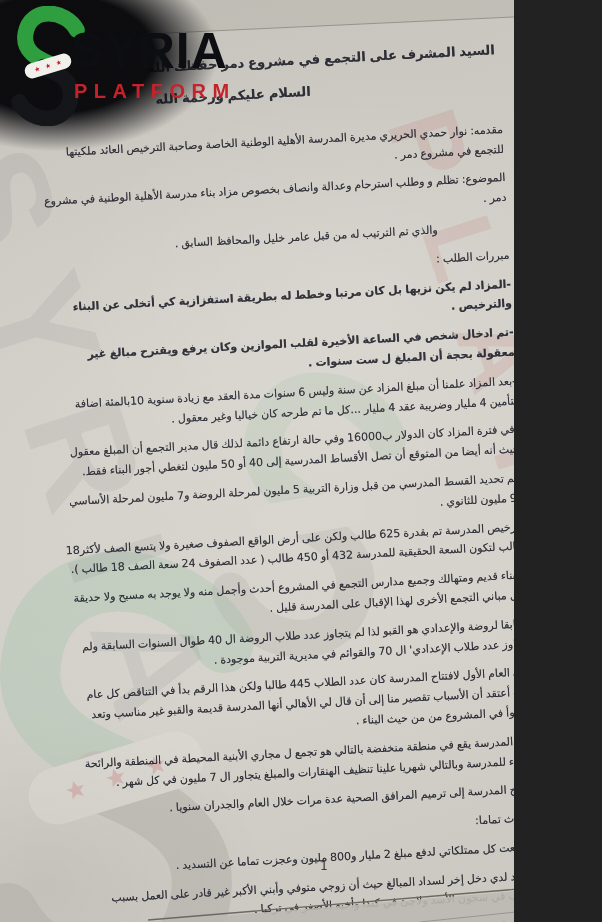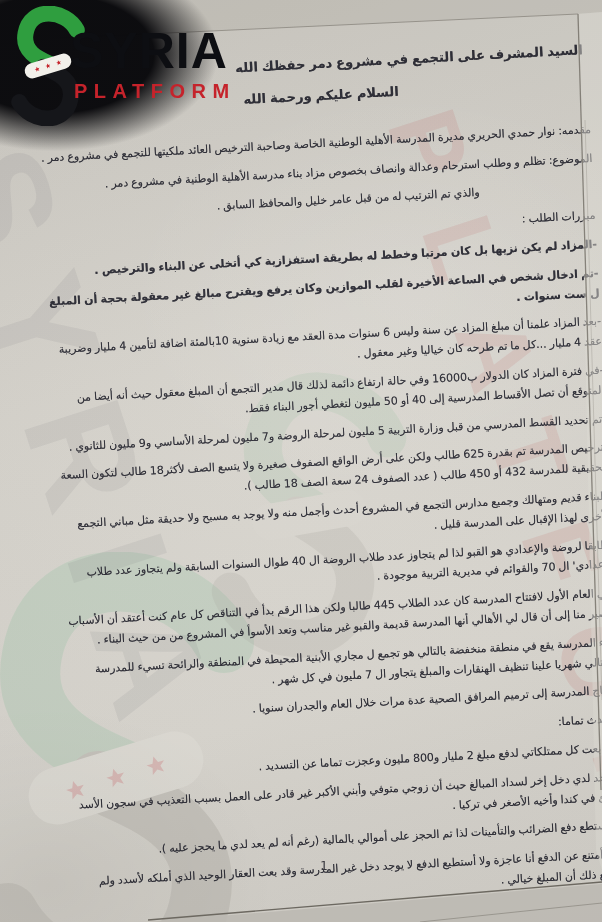--- a/index.html
+++ b/index.html
@@ -1,17 +1,17 @@
 <!DOCTYPE html>
 <html lang="ar"><head>
 <meta charset="utf-8">
 <style>
   html,body{margin:0;padding:0;background:#222;}
   .photo{
-    position:relative;width:602px;height:922px;overflow:hidden;
+    position:relative;width:514px;height:922px;overflow:hidden;
     background:
       radial-gradient(ellipse 420px 300px at 68% 32%, rgba(255,255,255,.10), rgba(255,255,255,0) 70%),
       radial-gradient(ellipse 380px 300px at 8% 96%, rgba(0,0,0,.06), rgba(0,0,0,0) 60%),
       linear-gradient(163deg,#ccc9c2 0%,#d6d3cc 38%,#dad7d0 72%,#d1cec7 100%);
     font-family:"DejaVu Sans",sans-serif;
   }
   
   .wm{position:absolute;pointer-events:none;}
   .wm-s-big{left:-34px;top:552px;width:300px;height:452px;opacity:.5;}
   .wm-s-mid{left:214px;top:372px;width:190px;height:286px;opacity:.22;transform:rotate(7deg);}

